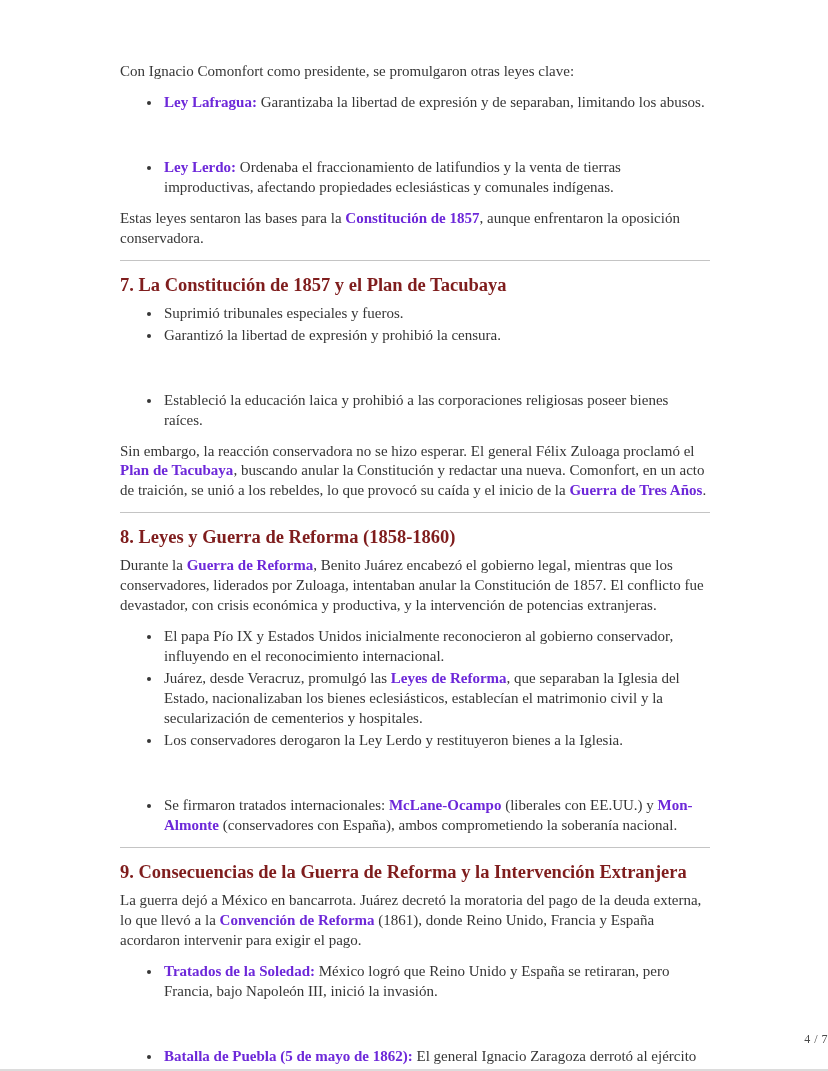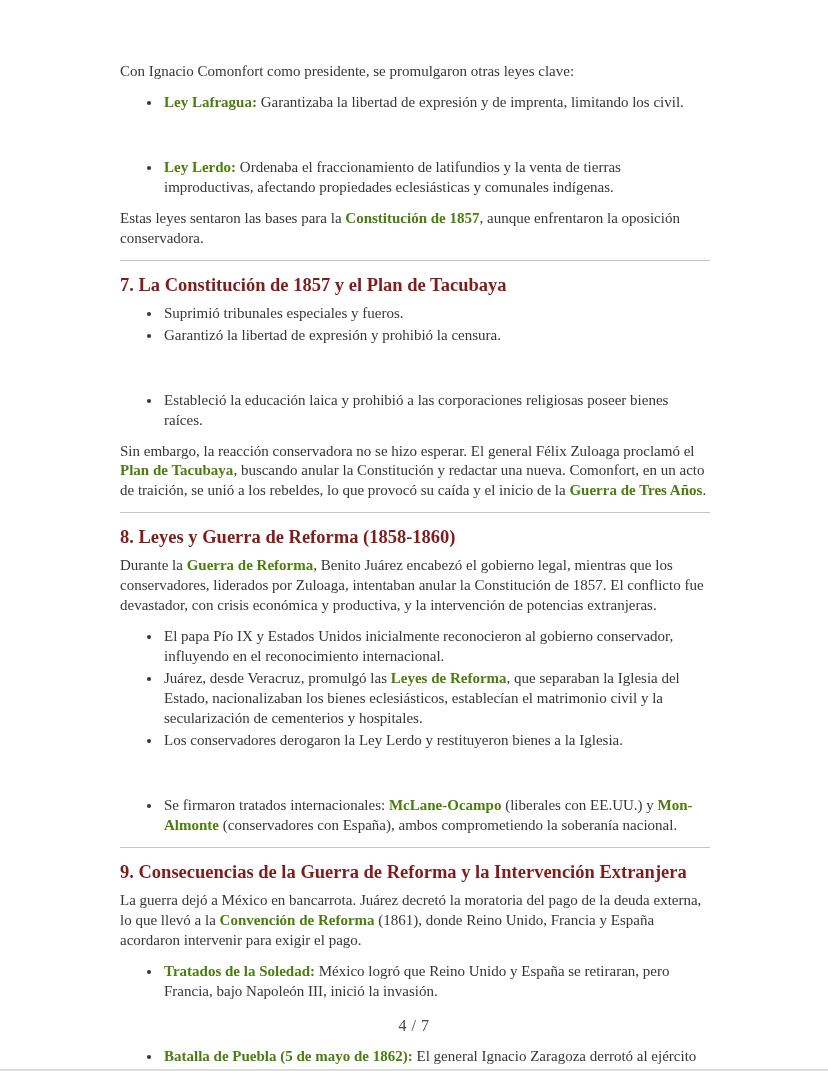--- a/index.html
+++ b/index.html
@@ -37,49 +37,49 @@
     font-weight: 700;
     color: #7f1d1d;
     margin: 0 0 7px;
   }
   .divider {
     border: 0;
     border-top: 1px solid #c4c4c4;
     margin: 9px 0 13px;
     height: 0;
   }
-  strong { font-weight: 700; color: #4d7c0f; }
+  strong { font-weight: 700; color: #6d28d9; }
   .footer {
     position: absolute;
     left: 0;
     right: 0;
-    bottom: 36px;
-    text-align: center;
-    font-size: 16px;
+    bottom: 24px;
+    text-align: right;
+    font-size: 12px;
     letter-spacing: 0.5px;
     color: #4a4a4a;
   }
   .bottom-edge {
     position: absolute;
     left: 0;
     bottom: 0;
     width: 100%;
     border-top: 2px solid #dcdcdc;
   }
 </style>
 </head>
 <body>
 
 <div class="page">
   <main class="content">
 
     <p class="para"><span>Con Ignacio Comonfort como presidente, se promulgaron otras leyes clave:</span></p>
 
     <ul class="bullets">
-      <li><strong>Ley Lafragua:</strong><span> Garantizaba la libertad de expresión y de imprenta, limitando los civil.</span></li>
+      <li><strong>Ley Lafragua:</strong><span> Garantizaba la libertad de expresión y de separaban, limitando los abusos.</span></li>
       <li><strong>Ley Lerdo:</strong><span> Ordenaba el fraccionamiento de latifundios y la venta de tierras improductivas, afectando propiedades eclesiásticas y comunales indígenas.</span></li>
     </ul>
 
     <p class="para"><span>Estas leyes sentaron las bases para la </span><strong>Constitución de 1857</strong><span>, aunque enfrentaron la oposición conservadora.</span></p>
 
     <hr class="divider">
 
     <section>
       <h2 class="heading">7. La Constitución de 1857 y el Plan de Tacubaya</h2>
       <ul class="bullets">

